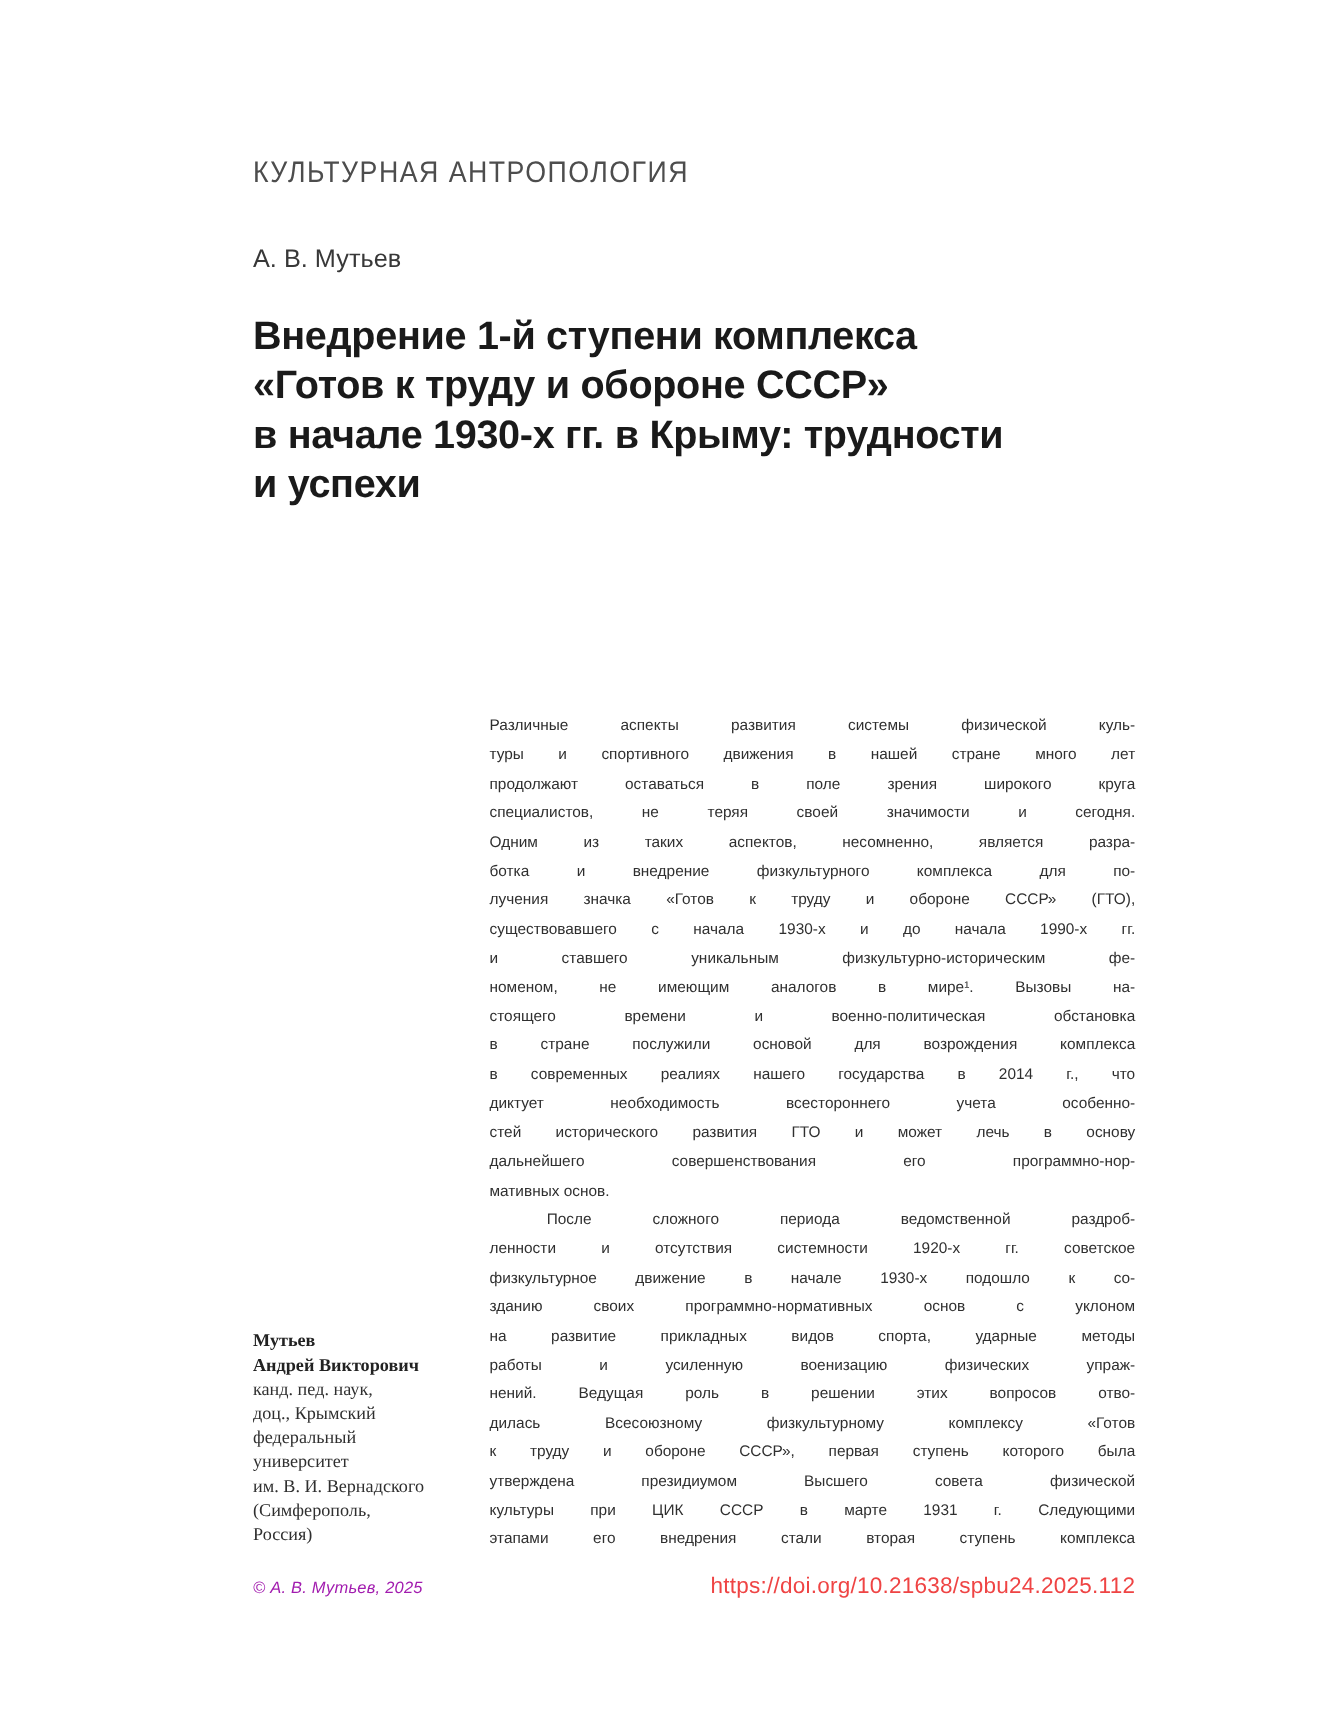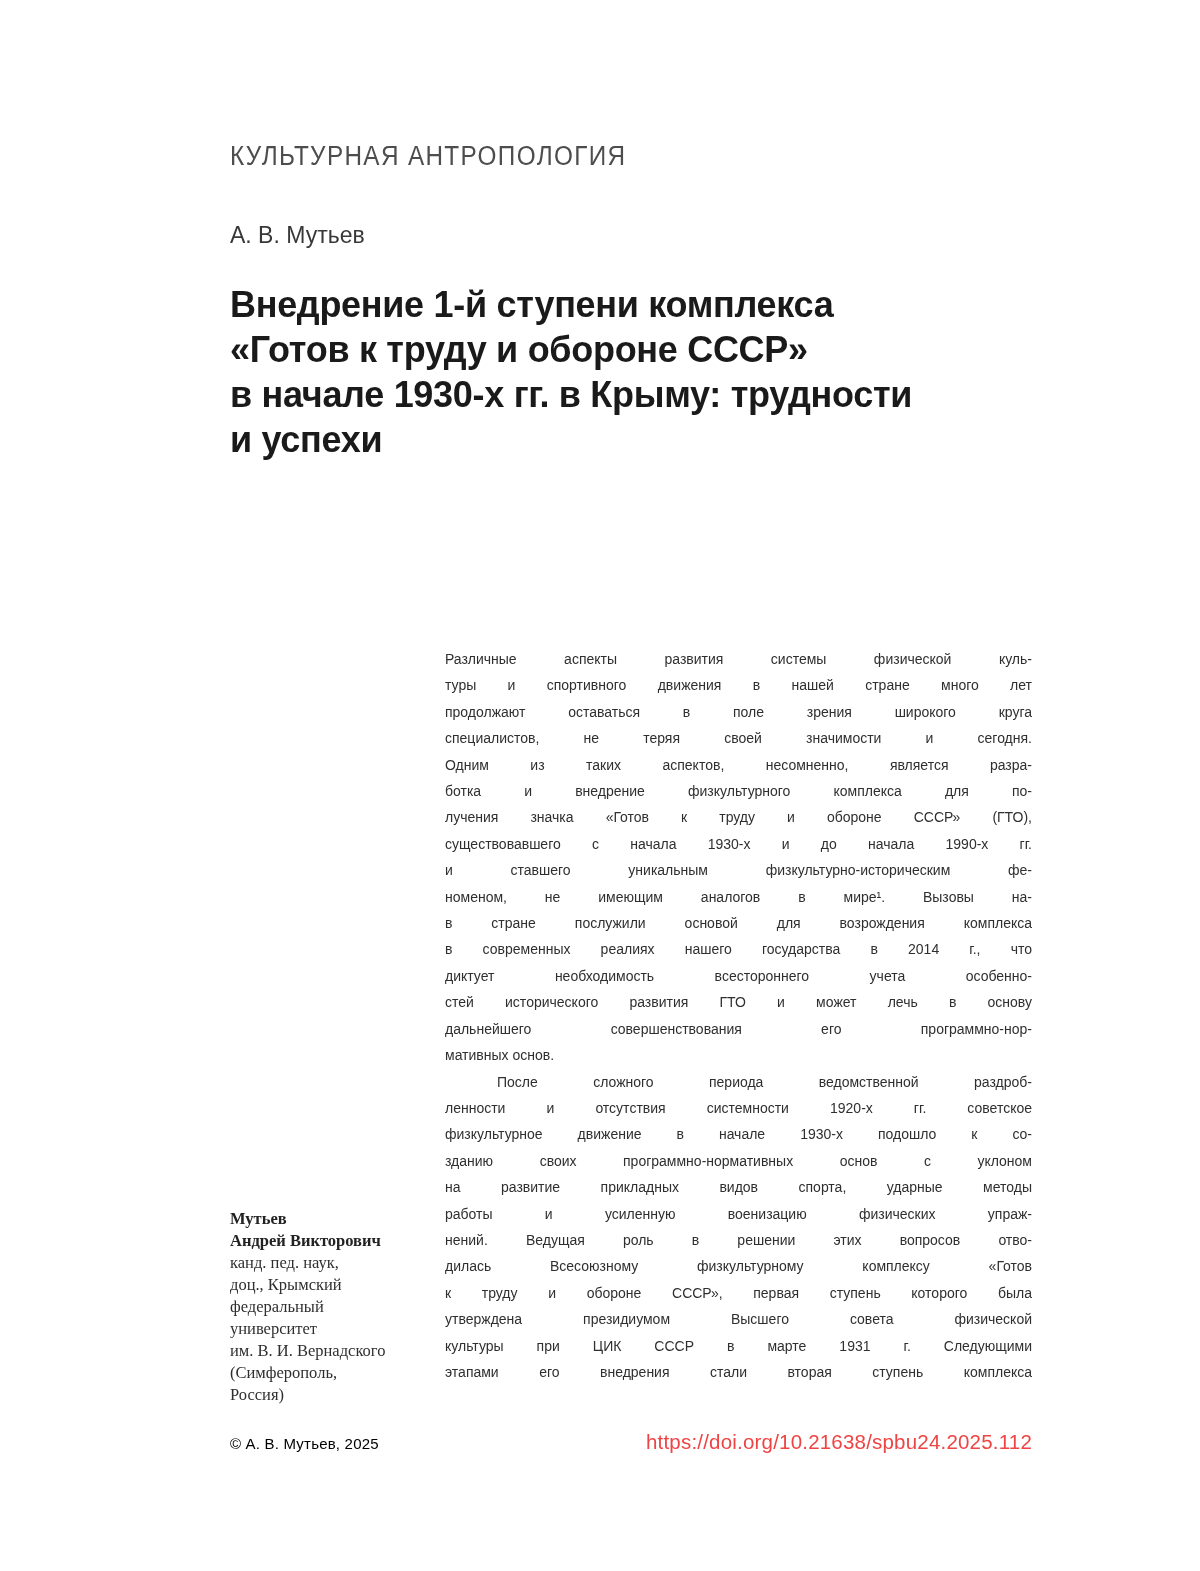--- a/index.html
+++ b/index.html
@@ -83,21 +83,22 @@
     position: absolute;
     left: 230px;
     top: 1430px;
     width: 802px;
     display: flex;
     justify-content: space-between;
     align-items: baseline;
   }
   .copyright {
     font-size: 15px;
-    color: #000000;
+    font-style: italic;
+    color: #a21caf;
     letter-spacing: 0.2px;
   }
   .doi {
     font-size: 20.5px;
     color: #ef4444;
     text-decoration: none;
     letter-spacing: 0.2px;
   }
 </style>
 </head>
@@ -137,20 +138,21 @@
         <div class="line">Различные аспекты развития системы физической куль-</div>
         <div class="line">туры и спортивного движения в нашей стране много лет</div>
         <div class="line">продолжают оставаться в поле зрения широкого круга</div>
         <div class="line">специалистов, не теряя своей значимости и сегодня.</div>
         <div class="line">Одним из таких аспектов, несомненно, является разра-</div>
         <div class="line">ботка и внедрение физкультурного комплекса для по-</div>
         <div class="line">лучения значка «Готов к труду и обороне СССР» (ГТО),</div>
         <div class="line">существовавшего с начала 1930-х и до начала 1990-х гг.</div>
         <div class="line">и ставшего уникальным физкультурно-историческим фе-</div>
         <div class="line">номеном, не имеющим аналогов в мире¹. Вызовы на-</div>
+        <div class="line">стоящего времени и военно-политическая обстановка</div>
         <div class="line">в стране послужили основой для возрождения комплекса</div>
         <div class="line">в современных реалиях нашего государства в 2014 г., что</div>
         <div class="line">диктует необходимость всестороннего учета особенно-</div>
         <div class="line">стей исторического развития ГТО и может лечь в основу</div>
         <div class="line">дальнейшего совершенствования его программно-нор-</div>
         <div class="line">мативных основ.</div>
       </div>
     <div class="para para2 justify">
         <div class="line">После сложного периода ведомственной раздроб-</div>
         <div class="line">ленности и отсутствия системности 1920-х гг. советское</div>

